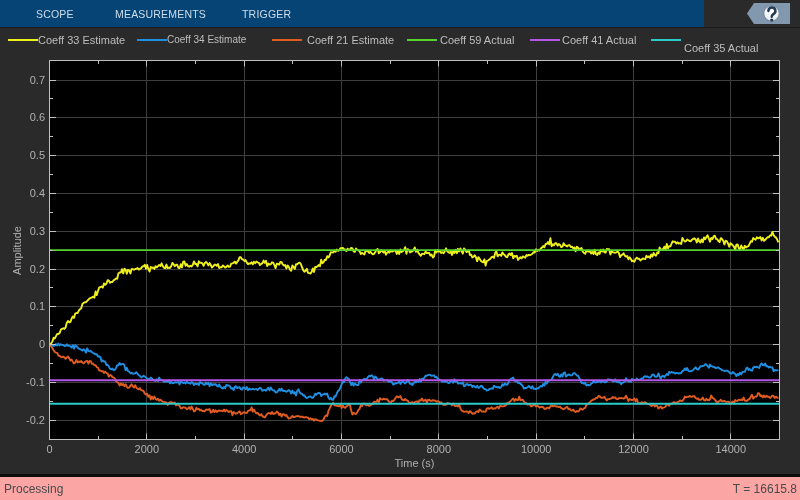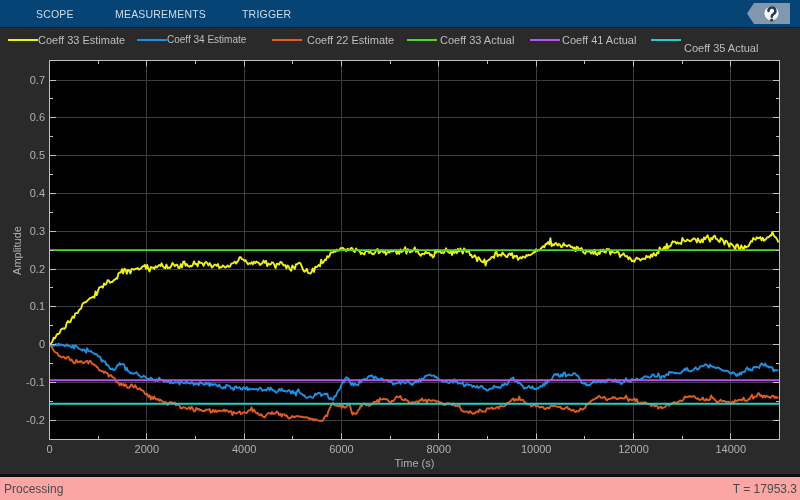--- a/index.html
+++ b/index.html
@@ -1,15 +1,15 @@
 <!DOCTYPE html>
 <html><head><meta charset="utf-8"><style>
 *{margin:0;padding:0;box-sizing:border-box}
 body{width:800px;height:500px;overflow:hidden;background:#2a2a2a;font-family:"Liberation Sans",sans-serif;position:relative;opacity:0.999}
-.tabbar{position:absolute;left:0;top:0;width:800px;height:27px;background:#064476}
+.tabbar{position:absolute;left:0;top:0;width:704px;height:27px;background:#064476}
 .tab{position:absolute;top:8px;color:#cfdde9;font-size:10.5px;letter-spacing:0.2px;white-space:nowrap}
 .legend{position:absolute;left:0;top:28px;width:692px;height:24px;background:#2a2a2a}
 .sep{position:absolute;left:0;top:27px;width:800px;height:1px;background:#1b1b1b}
 .status{position:absolute;left:0;top:477px;width:800px;height:31px;background:#fca5a5;color:#4a4a4a;font-size:12px}
 .blk{position:absolute;left:0;top:474px;width:800px;height:3px;background:#0d0d0d}
 </style></head>
 <body>
 <div class="tabbar">
 <div class="tab" style="left:36px">SCOPE</div>
 <div class="tab" style="left:115px">MEASUREMENTS</div>
@@ -28,23 +28,23 @@
       <circle cx="26.7" cy="18" r="1.6" fill="#223c55"></circle>
 </svg>
 </div>
 <div class="sep"></div>
 <div class="legend">
     <div style="position:absolute;left:8px;top:11px;width:30px;height:2px;background:#efef1e"></div>
     <div style="position:absolute;left:38px;top:6px;color:#bdbdbd;font-size:11px;white-space:nowrap">Coeff 33 Estimate</div>
     <div style="position:absolute;left:137px;top:11px;width:30px;height:2px;background:#1f8fe3"></div>
     <div style="position:absolute;left:167px;top:6px;color:#bdbdbd;font-size:10px;white-space:nowrap">Coeff 34 Estimate</div>
     <div style="position:absolute;left:272px;top:11px;width:30px;height:2px;background:#e05c20"></div>
-    <div style="position:absolute;left:307px;top:6px;color:#bdbdbd;font-size:11px;white-space:nowrap">Coeff 22 Estimate</div>
+    <div style="position:absolute;left:307px;top:6px;color:#bdbdbd;font-size:11px;white-space:nowrap">Coeff 21 Estimate</div>
     <div style="position:absolute;left:407px;top:11px;width:30px;height:2px;background:#55d42c"></div>
-    <div style="position:absolute;left:440px;top:6px;color:#bdbdbd;font-size:11px;white-space:nowrap">Coeff 33 Actual</div>
+    <div style="position:absolute;left:440px;top:6px;color:#bdbdbd;font-size:11px;white-space:nowrap">Coeff 59 Actual</div>
     <div style="position:absolute;left:530px;top:11px;width:30px;height:2px;background:#b357e8"></div>
     <div style="position:absolute;left:562px;top:6px;color:#bdbdbd;font-size:11px;white-space:nowrap">Coeff 41 Actual</div>
     <div style="position:absolute;left:651px;top:11px;width:30px;height:2px;background:#2bcbcb"></div>
     <div style="position:absolute;left:684px;top:14px;color:#bdbdbd;font-size:11px;white-space:nowrap">Coeff 35 Actual</div>
   </div>
 <svg width="800" height="425" viewBox="0 52 800 425" font-family="Liberation Sans, sans-serif" style="position:absolute;left:0;top:52px">
 <rect x="49.5" y="60.5" width="730.0" height="379.0" fill="#000"></rect>
 <line x1="146.5" y1="60.5" x2="146.5" y2="439.5" stroke="#3e3e3e" stroke-width="1"></line>
     <line x1="244.5" y1="60.5" x2="244.5" y2="439.5" stroke="#3e3e3e" stroke-width="1"></line>
     <line x1="341.5" y1="60.5" x2="341.5" y2="439.5" stroke="#3e3e3e" stroke-width="1"></line>
@@ -152,13 +152,13 @@
     <text x="438.8" y="453" text-anchor="middle" fill="#b0b0b0" font-size="11">8000</text>
     <text x="536.2" y="453" text-anchor="middle" fill="#b0b0b0" font-size="11">10000</text>
     <text x="633.5" y="453" text-anchor="middle" fill="#b0b0b0" font-size="11">12000</text>
     <text x="730.8" y="453" text-anchor="middle" fill="#b0b0b0" font-size="11">14000</text>
     <text x="414.5" y="467" text-anchor="middle" fill="#b0b0b0" font-size="11">Time (s)</text>
     <text x="21" y="250.5" text-anchor="middle" fill="#b0b0b0" font-size="11" transform="rotate(-90 21 250.5)">Amplitude</text>
 </svg>
 <div class="blk"></div>
 <div class="status">
     <span style="position:absolute;left:4px;top:5px">Processing</span>
-    <span style="position:absolute;right:3px;top:5px">T = 17953.3</span>
+    <span style="position:absolute;right:3px;top:5px">T = 16615.8</span>
   </div>
 </body></html>

